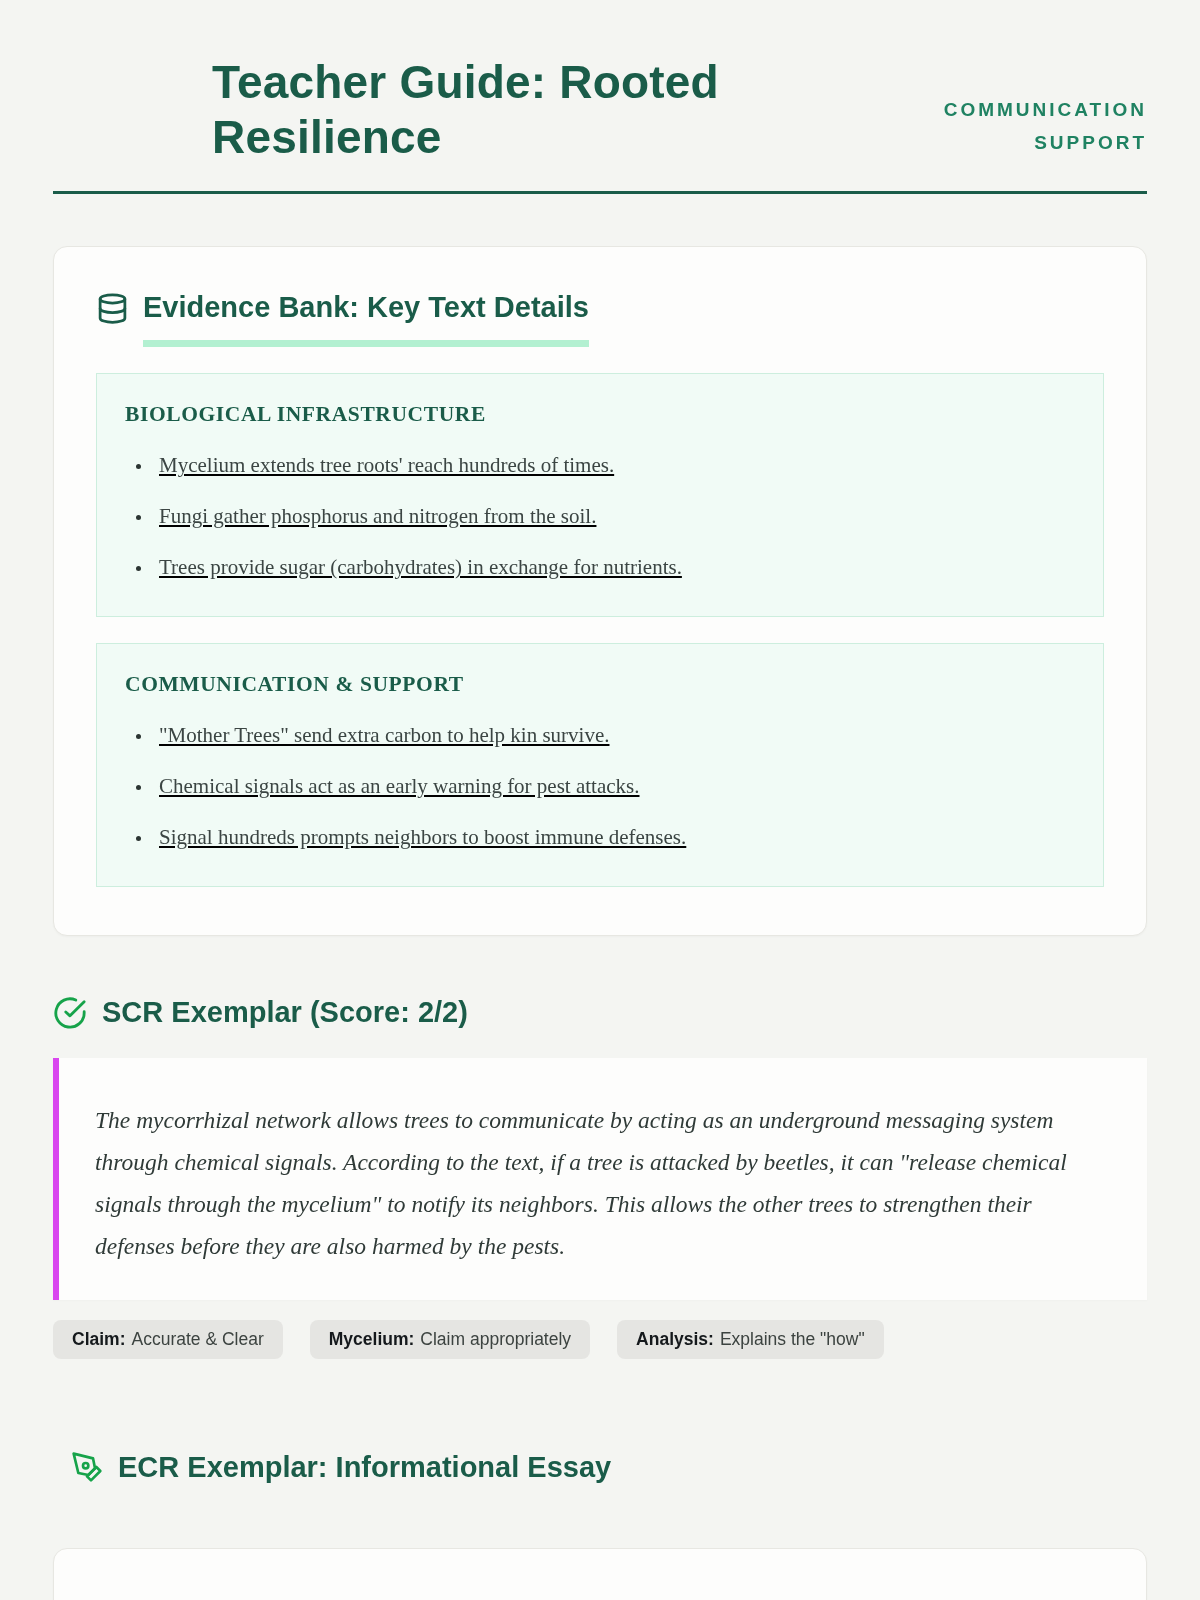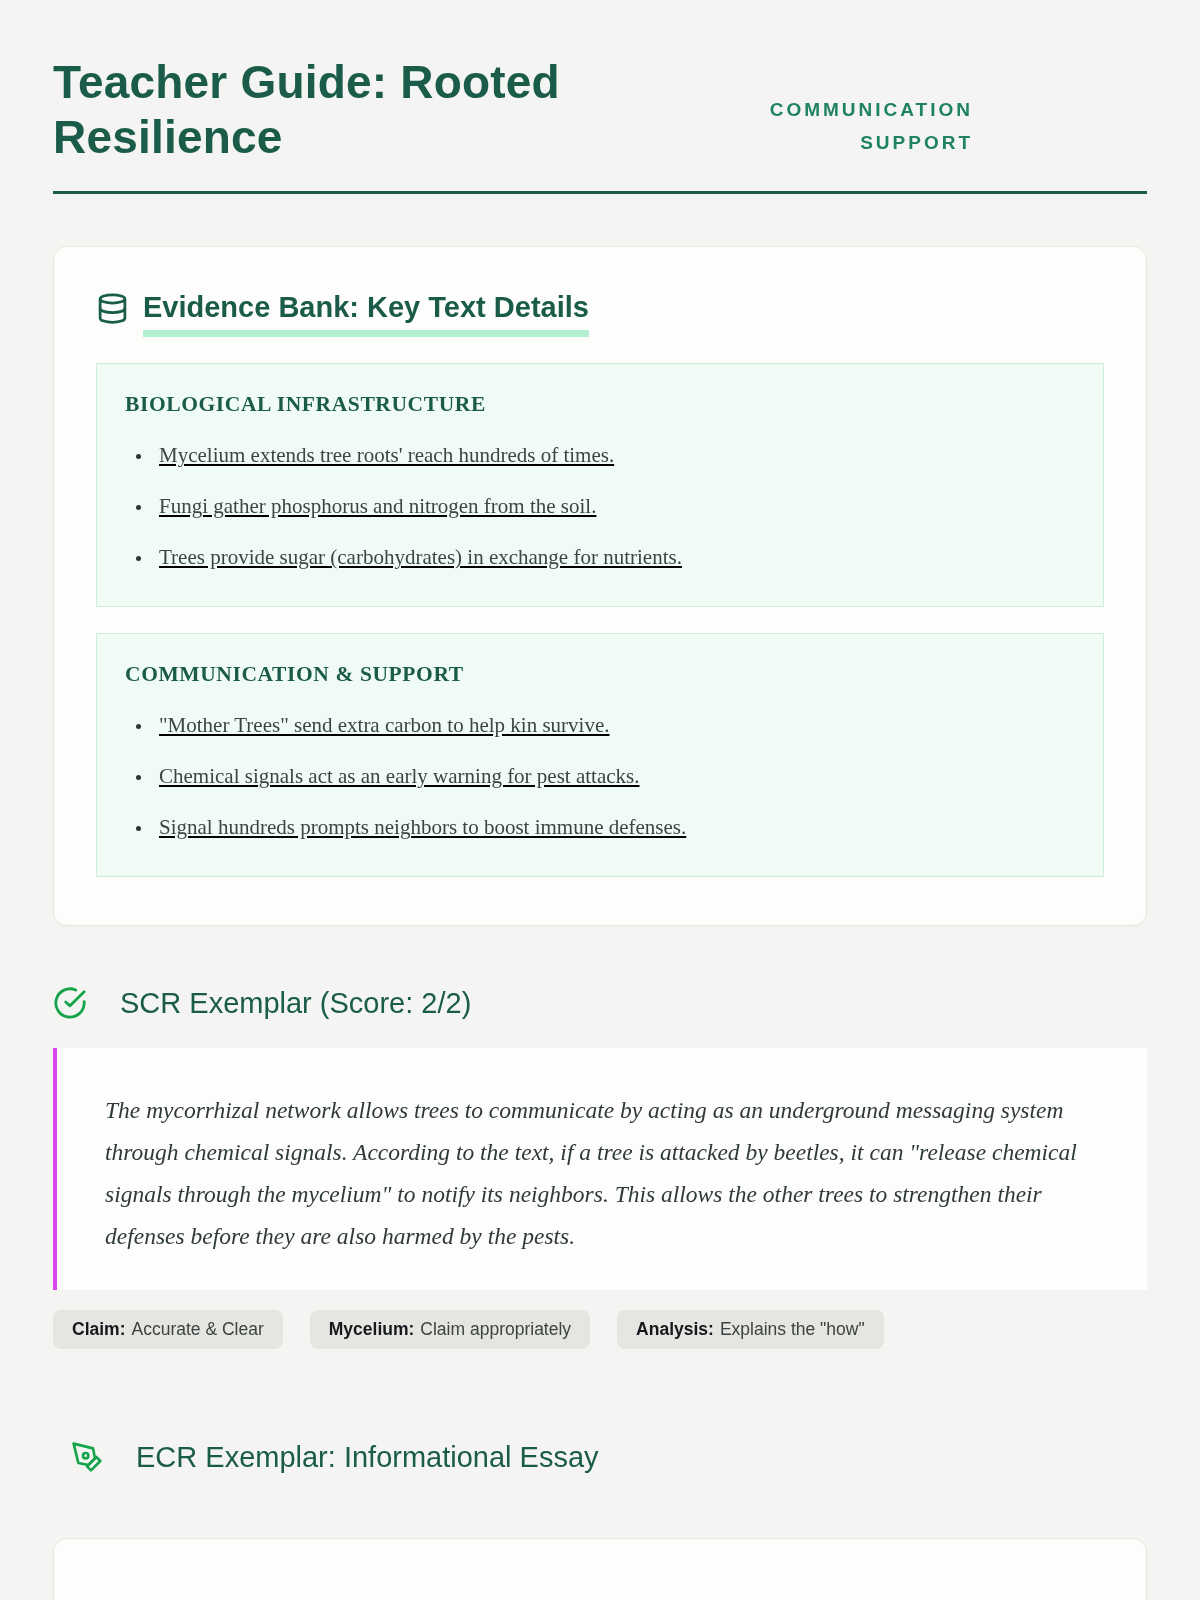--- a/index.html
+++ b/index.html
@@ -5,21 +5,21 @@
   * { margin: 0; padding: 0; box-sizing: border-box; }
   html, body {
     width: 1200px; height: 1600px;
     overflow: hidden;
     background: #f4f5f2;
     font-family: "Liberation Sans", sans-serif;
   }
   .page { padding: 55px 53px 0 53px; }
 
   
-  .header { display: flex; justify-content: flex-start; align-items: flex-end; }
+  .header { display: flex; justify-content: flex-end; align-items: flex-end; gap: 15px; }
   .title {
     font-size: 46px; line-height: 1.2; font-weight: 700;
     color: #1a5c49; max-width: 640px; letter-spacing: 0.2px;
   }
   .kicker {
     font-size: 19px; font-weight: 700; letter-spacing: 3px;
     color: #1f8262; text-align: right; max-width: 280px;
     line-height: 1.75; margin-bottom: 6px;
   }
   .rule { border: none; border-top: 3px solid #1a5c49; margin-top: 26px; }
@@ -29,52 +29,52 @@
     background: #fdfdfc; border: 1px solid #e7e7e2;
     border-radius: 14px; box-shadow: 0 1px 2px rgba(0,0,0,0.03);
   }
   .evidence-card { margin-top: 52px; padding: 44px 42px 48px 42px; }
   .card-title {
     display: flex; align-items: flex-start; gap: 14px;
     font-size: 29px; font-weight: 700; color: #1a5c49;
   }
   .card-title .icon { flex: 0 0 auto; margin-top: 1px; }
   .underlined {
-    display: inline-block; padding-bottom: 6px;
+    display: inline-block; padding-bottom: 16px;
     border-bottom: 7px solid #b3f0d1;
   }
   .group {
     margin-top: 26px; padding: 28px 28px 36px 28px;
     background: #f1fbf6; border: 1px solid #cdeede; border-radius: 0;
   }
   .group-heading {
     font-family: "Liberation Serif", serif;
     font-size: 21.5px; font-weight: 700; letter-spacing: 0.6px;
     color: #1a5c49;
   }
   .group ul { list-style: disc; padding-left: 28px; margin-top: 4px; text-decoration: underline; }
   .group li {
     font-family: "Liberation Serif", serif;
     font-size: 21px; color: #3b4543; margin-top: 26px; padding-left: 6px;
   }
   .group li::marker { color: #2c3533; font-size: 17px; }
 
   
   .section-title {
-    display: flex; align-items: center; gap: 33px;
-    font-size: 29px; font-weight: 400; color: #1a5c49;
+    display: flex; align-items: flex-start; gap: 15px;
+    font-size: 29px; font-weight: 700; color: #1a5c49;
   }
   .scr-title { margin-top: 60px; }
   .ecr-title { margin-top: 92px; padding-left: 18px; }
 
   
   .quote {
     margin-top: 28px; background: #fdfdfc;
-    border-left: 4px solid #d946ef;
-    padding: 42px 44px 32px 48px;
+    border-left: 6px solid #d946ef;
+    padding: 42px 44px 32px 36px;
     box-shadow: 0 1px 2px rgba(0,0,0,0.02);
   }
   .quote p {
     font-family: "Liberation Serif", serif;
     font-style: italic; font-size: 23.5px; line-height: 1.78;
     color: #2f3a37;
   }
 
   
   .badges { margin-top: 20px; display: flex; gap: 27px; }

